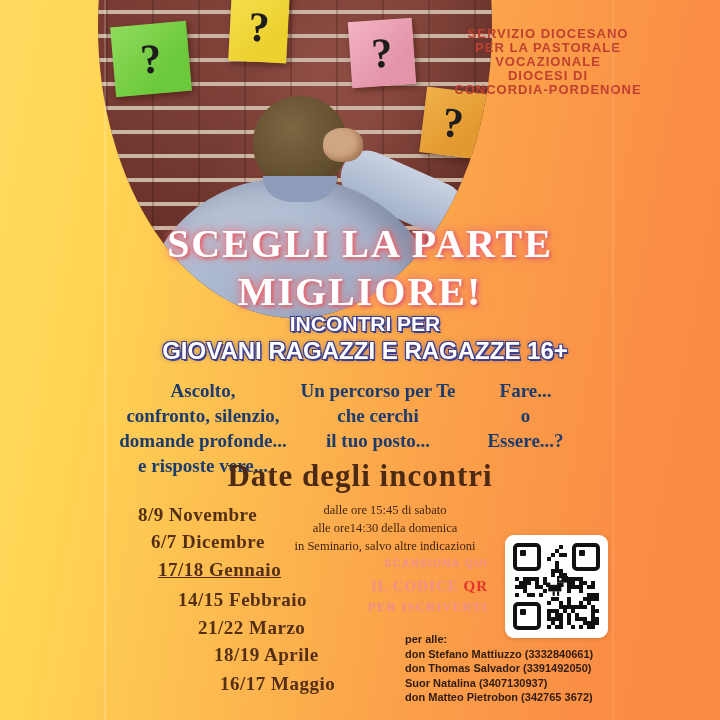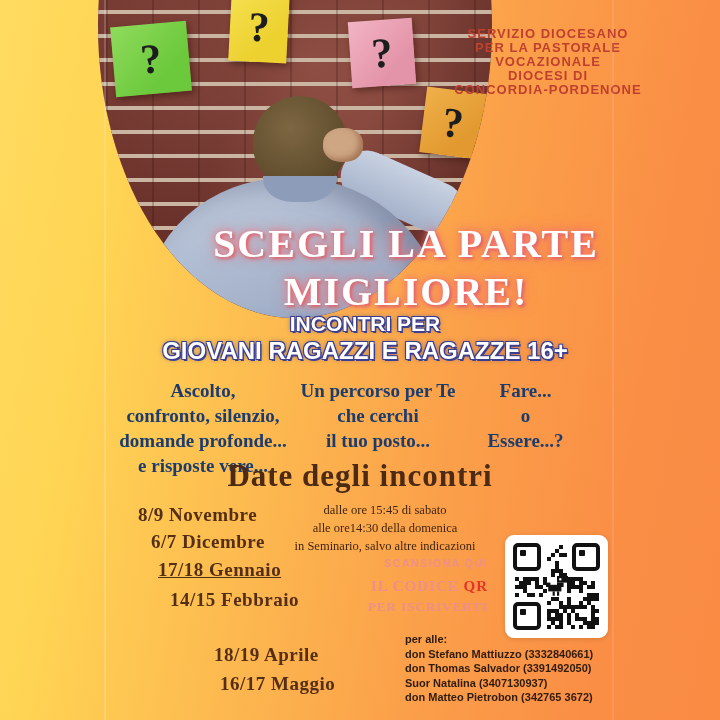--- a/index.html
+++ b/index.html
@@ -40,21 +40,21 @@
   .arm{position:absolute;left:248px;top:140px;width:130px;height:52px;border-radius:26px;
     transform:rotate(24deg);transform-origin:left center;
     background:linear-gradient(180deg,#c8d2e2,#a4b1c9);}
   
   .badge{position:absolute;left:452px;top:27px;width:192px;text-align:center;
     color:#c04030;font-weight:bold;font-size:13px;letter-spacing:1px;line-height:14px;}
   
   .serif{font-family:"Liberation Serif","DejaVu Serif",serif;}
   .title{position:absolute;left:105px;width:510px;text-align:center;color:#fff;
     font-family:"Liberation Serif","DejaVu Serif",serif;font-weight:bold;font-size:40px;letter-spacing:2px;
-    text-shadow:0 0 6px rgba(243,110,118,.95),0 0 14px rgba(243,110,118,.75),2px 2px 3px rgba(210,90,100,.9);margin-left:46px;}
+    text-shadow:0 0 6px rgba(243,110,118,.95),0 0 14px rgba(243,110,118,.75),2px 2px 3px rgba(210,90,100,.9);}
   .title1{top:220px;} .title2{top:268px;}
   .sub{position:absolute;left:105px;width:520px;text-align:center;color:#fff;font-weight:800;
     text-shadow:1.5px 1.5px 0 #3c3f90,-1px -1px 0 #3c3f90,1px -1px 0 #3c3f90,-1px 1px 0 #3c3f90,0 0 5px rgba(60,63,144,.8);}
   .sub1{top:312px;font-size:21px;} .sub2{top:337px;font-size:24px;}
   
   .col{position:absolute;top:378px;text-align:center;color:#1d3c6e;font-weight:bold;font-size:19px;line-height:25px;
     font-family:"Liberation Serif","DejaVu Serif",serif;}
   .col1{left:113px;width:180px;} .col2{left:293px;width:170px;} .col3{left:468px;width:115px;}
   
   .dates-heading{position:absolute;left:160px;top:458px;width:400px;text-align:center;
@@ -140,21 +140,22 @@
 
   <div class="dates-heading serif">Date degli incontri</div>
   <div class="schedule serif">
     <div>dalle ore 15:45 di sabato</div>
     <div>alle ore14:30 della domenica</div>
     <div>in Seminario, salvo altre indicazioni</div>
   </div>
   <div class="date-item serif" style="left:138px;top:504px;">8/9 Novembre</div>
   <div class="date-item serif" style="left:151px;top:531px;">6/7 Dicembre</div>
   <div class="date-item serif" style="left:158px;top:559px;text-decoration:underline;">17/18 Gennaio</div>
-  <div class="date-item serif" style="left:170px;top:589px;">14/15 Febbraio</div>
+  <div class="date-item serif" style="left:178px;top:589px;">14/15 Febbraio</div>
+  <div class="date-item serif" style="left:198px;top:617px;">21/22 Marzo</div>
   <div class="date-item serif" style="left:214px;top:644px;">18/19 Aprile</div>
   <div class="date-item serif" style="left:220px;top:673px;">16/17 Maggio</div>
 
   <div class="scan">
     <div class="scan-l1">SCANSIONA  QUI</div>
     <div class="scan-l2"><span>IL CODICE </span><span class="qr-accent">QR</span></div>
     <div class="scan-l3">PER ISCRIVERTI</div>
   </div>
   <div class="qr-card">
     <div class="qr-grid">

